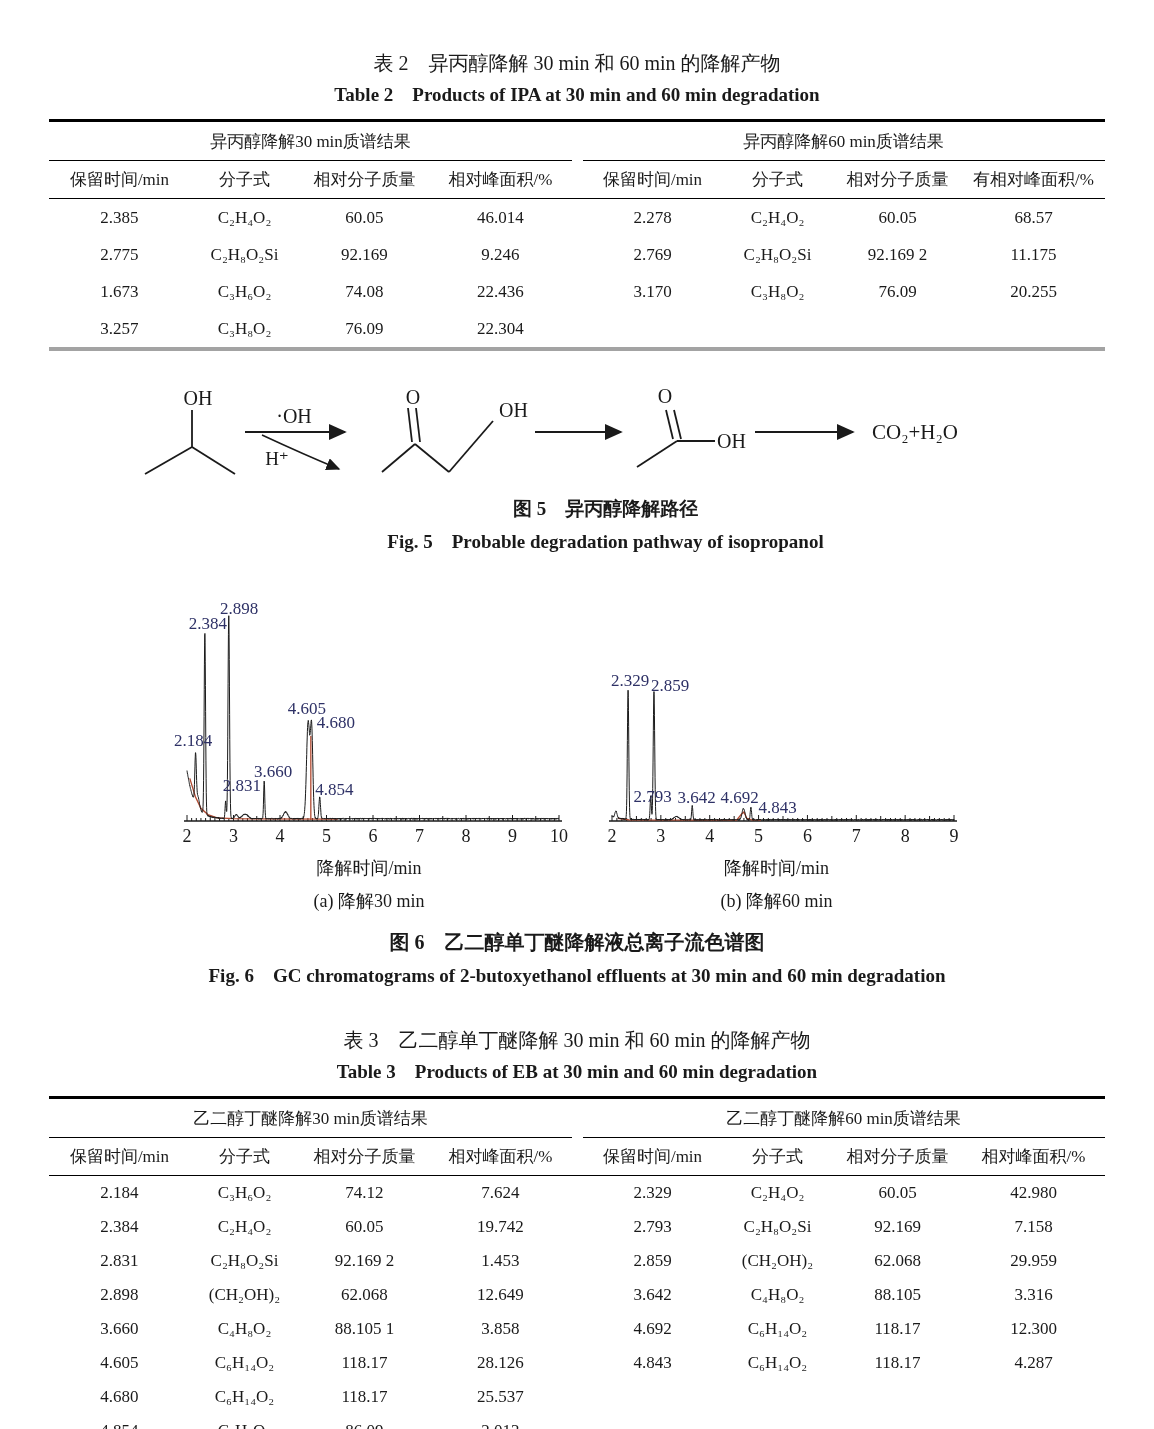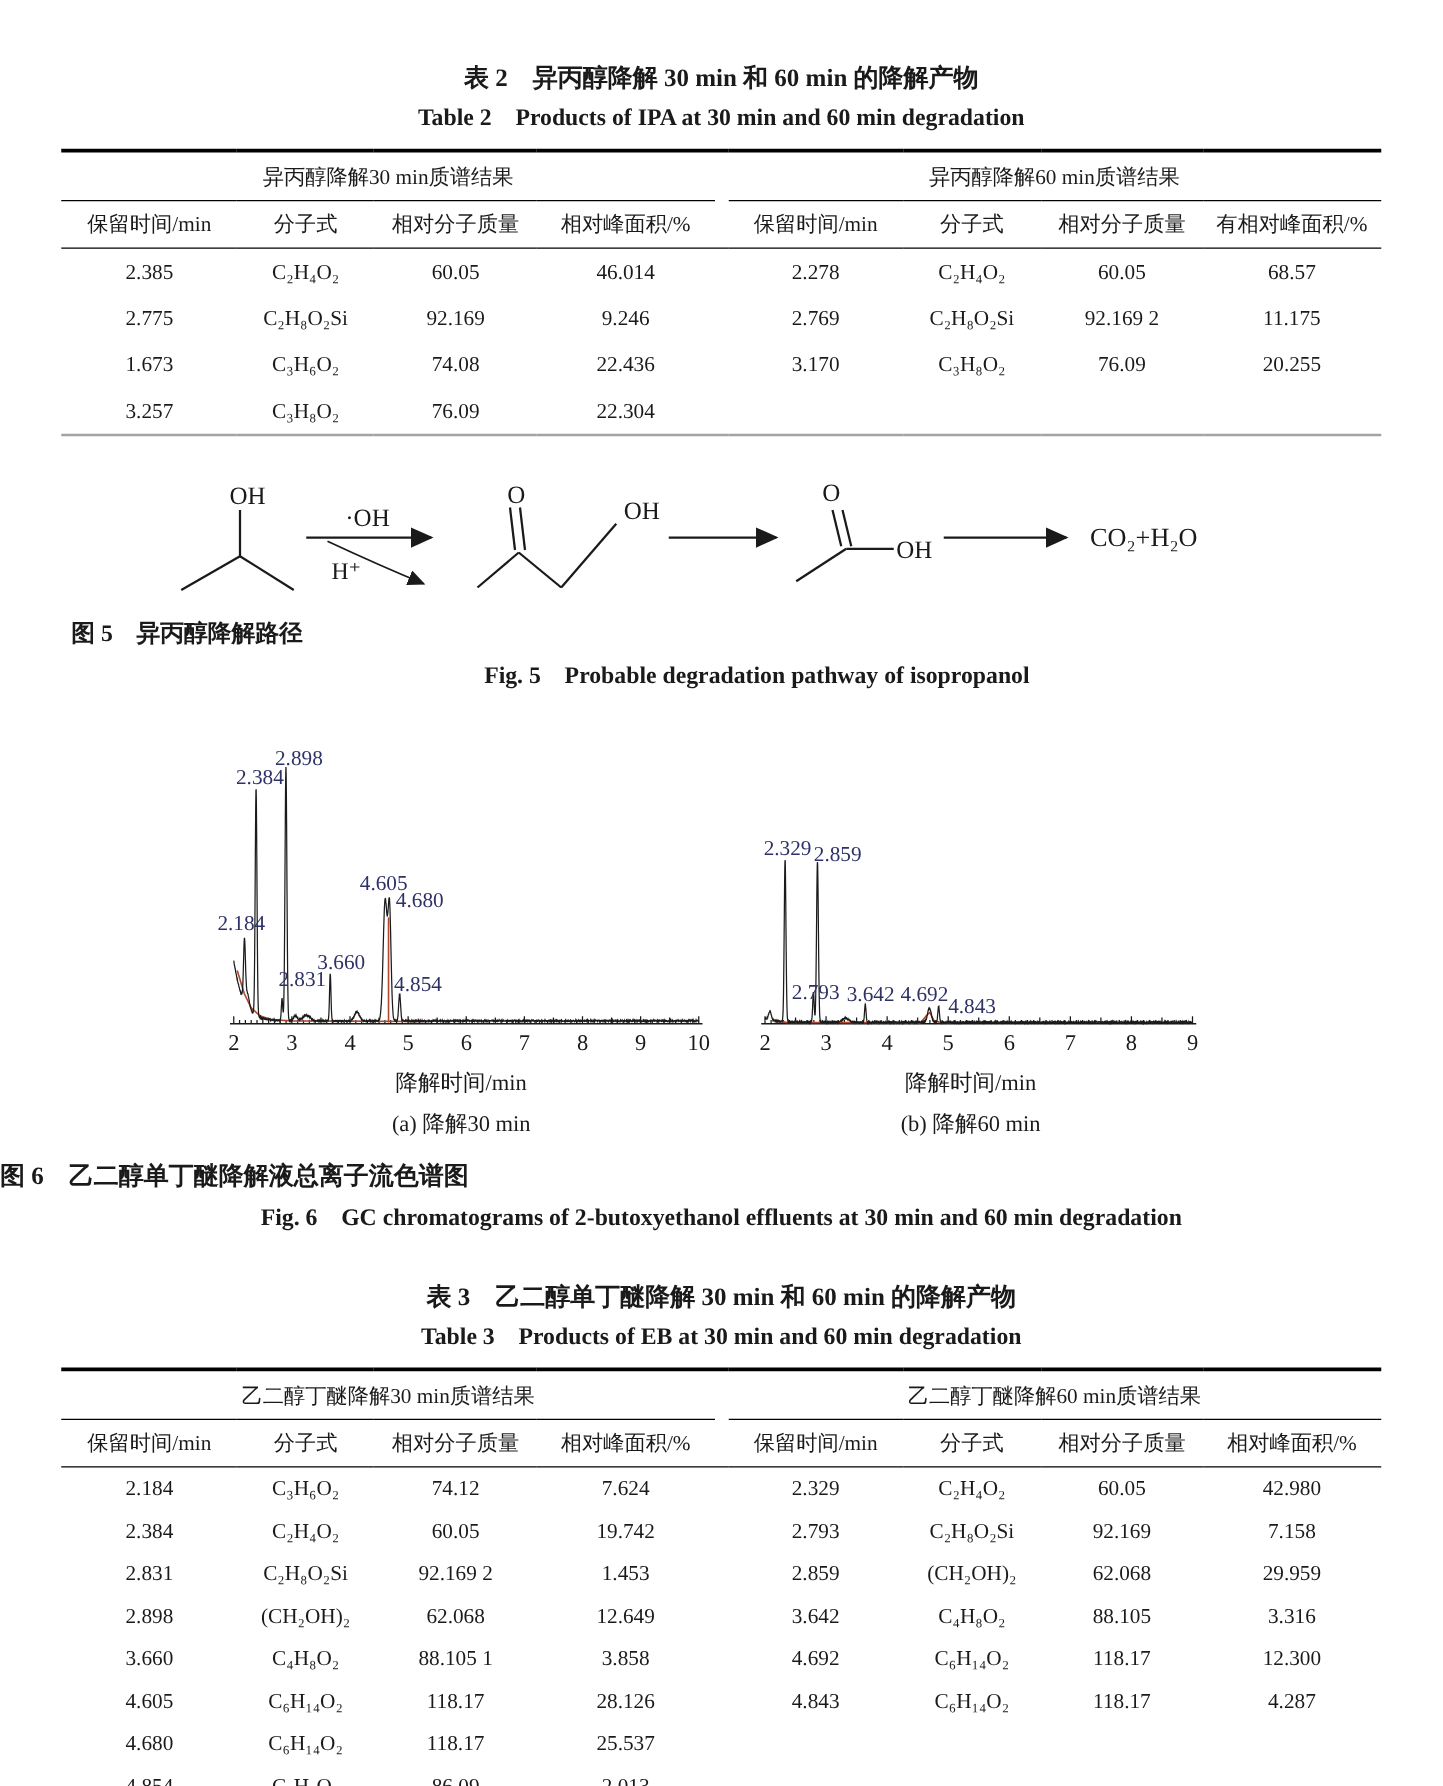--- a/index.html
+++ b/index.html
@@ -1,38 +1,38 @@
 <!DOCTYPE html>
 <html><head>
 <meta charset="utf-8">
 <style>
   html,body{margin:0;padding:0;background:#ffffff;}
   .page{
     width:1154px; min-height:1429px; margin:0 auto; background:#ffffff;
     font-family:"Liberation Serif","DejaVu Serif",serif; color:#1a1a1a;
     padding-top:50px; box-sizing:border-box; overflow:hidden;
   }
-  .title-zh{ text-align:center; font-size:20px; font-weight:bold; line-height:26px; }
+  .title-zh{ text-align:center; font-size:20px; font-weight:normal; line-height:26px; }
   .title-en{ text-align:center; font-size:19px; font-weight:bold; line-height:25px; margin-top:6px; }
   .paper-table{
     border-collapse:collapse; width:1045px; margin:12px auto 0;
-    border-top:3px solid #000; border-bottom:2px solid #a3a3a3;
+    border-top:3px solid #000; border-bottom:4px solid #a3a3a3;
     font-size:17px; table-layout:fixed;
   }
   .paper-table th{ font-weight:normal; }
   .grp-row th.grp{ border-bottom:1.5px solid #000; padding:8px 0 7px; text-align:center; font-size:17px;}
   .grp-row th.gap{ border-bottom:none; }
   .hdr-row th{ border-bottom:1.5px solid #000; padding:7px 0; text-align:center; font-size:17px;}
   .paper-table tbody td{ text-align:center; }
   #table2 tbody td{ padding:9px 0 8px; }
   #table3 tbody td{ padding:7px 0 7px; }
   col.c-time{width:140px;} col.c-form{width:110px;} col.c-mass{width:130px;} col.c-area{width:142px;} col.c-gap{width:11px;}
   .scheme-wrap{ margin:26px 0 0 57px; }
   .scheme-wrap svg{ display:block; }
-  .cap-zh{ font-size:19px; font-weight:bold; margin-top:7px; }
+  .cap-zh{ text-align:center; font-size:19px; font-weight:bold; margin-top:7px; }
   .cap-en{ text-align:center; font-size:19px; font-weight:bold; margin-top:7px; }
   .charts{ display:flex; align-items:flex-start; margin:30px 0 0 169px; gap:25px; }
   .chart-block{ display:flex; flex-direction:column; }
   .chart-xlabel{ text-align:center; font-size:18px; margin-top:5px; }
   .chart-sub{ text-align:center; font-size:18px; margin-top:9px; }
   .fig6-caps{ margin-top:16px; }
   .fig6-caps .cap-zh{ font-size:20px; }
 </style>
 </head>
 <body>

